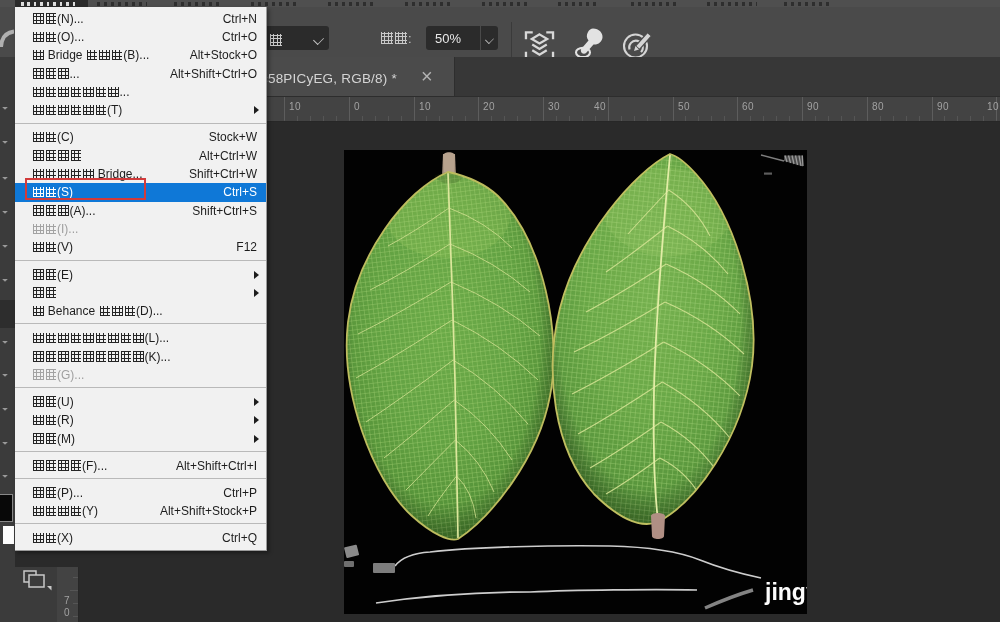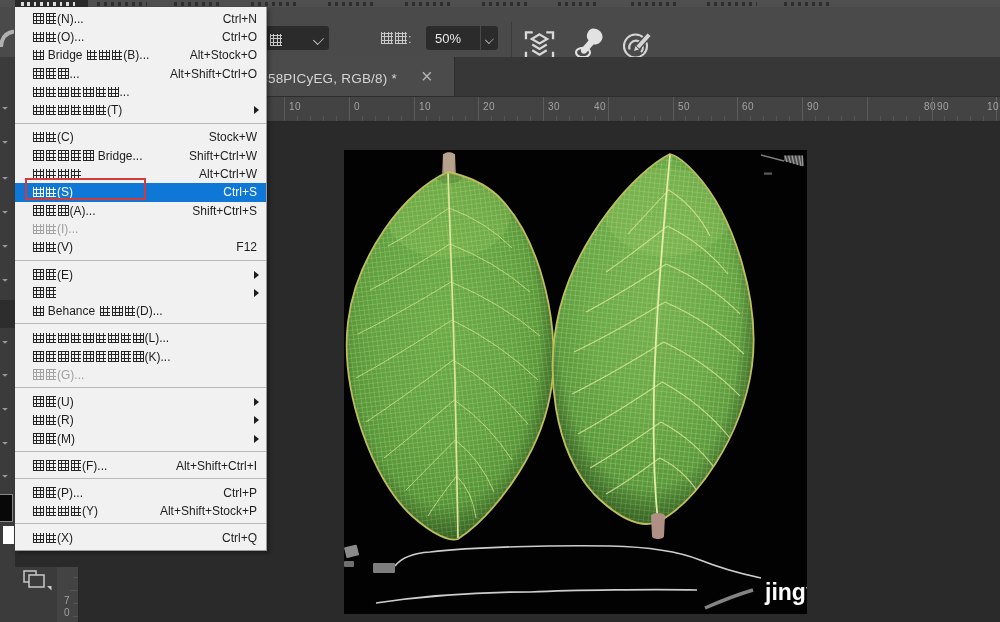--- a/index.html
+++ b/index.html
@@ -244,21 +244,21 @@
 <span class="tlab" style="left:548px">30</span>
 <div class="tick" style="left:608px"></div>
 <span class="tlab" style="left:594px">40</span>
 <div class="tick" style="left:673px"></div>
 <span class="tlab" style="left:678px">50</span>
 <div class="tick" style="left:737px"></div>
 <span class="tlab" style="left:742px">60</span>
 <div class="tick" style="left:802px"></div>
 <span class="tlab" style="left:807px">90</span>
 <div class="tick" style="left:867px"></div>
-<span class="tlab" style="left:924px">80</span>
+<span class="tlab" style="left:872px">80</span>
 <div class="tick" style="left:932px"></div>
 <span class="tlab" style="left:937px">90</span>
 <div class="tick" style="left:996px"></div>
 <span class="tlab" style="left:987px">10</span>
 <div class="abs" id="tool">
 <span class="tri" style="left:3px;top:48px"></span>
 <span class="tri" style="left:3px;top:82px"></span>
 <span class="tri" style="left:3px;top:118px"></span>
 <span class="tri" style="left:3px;top:152px"></span>
 <span class="tri" style="left:3px;top:186px"></span>
@@ -313,26 +313,26 @@
 <div class="mi">
       <span class="lab"><i class="k"></i><i class="k"></i><i class="k"></i><i class="k"></i><i class="k"></i><i class="k"></i>(T)</span>
       <span class="arr"></span>
     </div>
 <div class="sep"></div>
 <div class="mi">
       <span class="lab"><i class="k"></i><i class="k"></i>(C)</span>
       <span class="sc">Stock+W</span>
     </div>
 <div class="mi">
+      <span class="lab"><i class="k"></i><i class="k"></i><i class="k"></i><i class="k"></i></span>
+      <span class="sc">Alt+Ctrl+W</span>
+    </div>
+<div class="mi">
       <span class="lab"><i class="k"></i><i class="k"></i><i class="k"></i><i class="k"></i><i class="k"></i> Bridge...</span>
       <span class="sc">Shift+Ctrl+W</span>
-    </div>
-<div class="mi">
-      <span class="lab"><i class="k"></i><i class="k"></i><i class="k"></i><i class="k"></i></span>
-      <span class="sc">Alt+Ctrl+W</span>
     </div>
 <div class="mi hl">
       <span class="lab"><i class="kw"></i><i class="kw"></i>(S)</span>
       <span class="sc">Ctrl+S</span>
     </div>
 <div class="mi">
       <span class="lab"><i class="k"></i><i class="k"></i><i class="k"></i>(A)...</span>
       <span class="sc">Shift+Ctrl+S</span>
     </div>
 <div class="mi gray">

